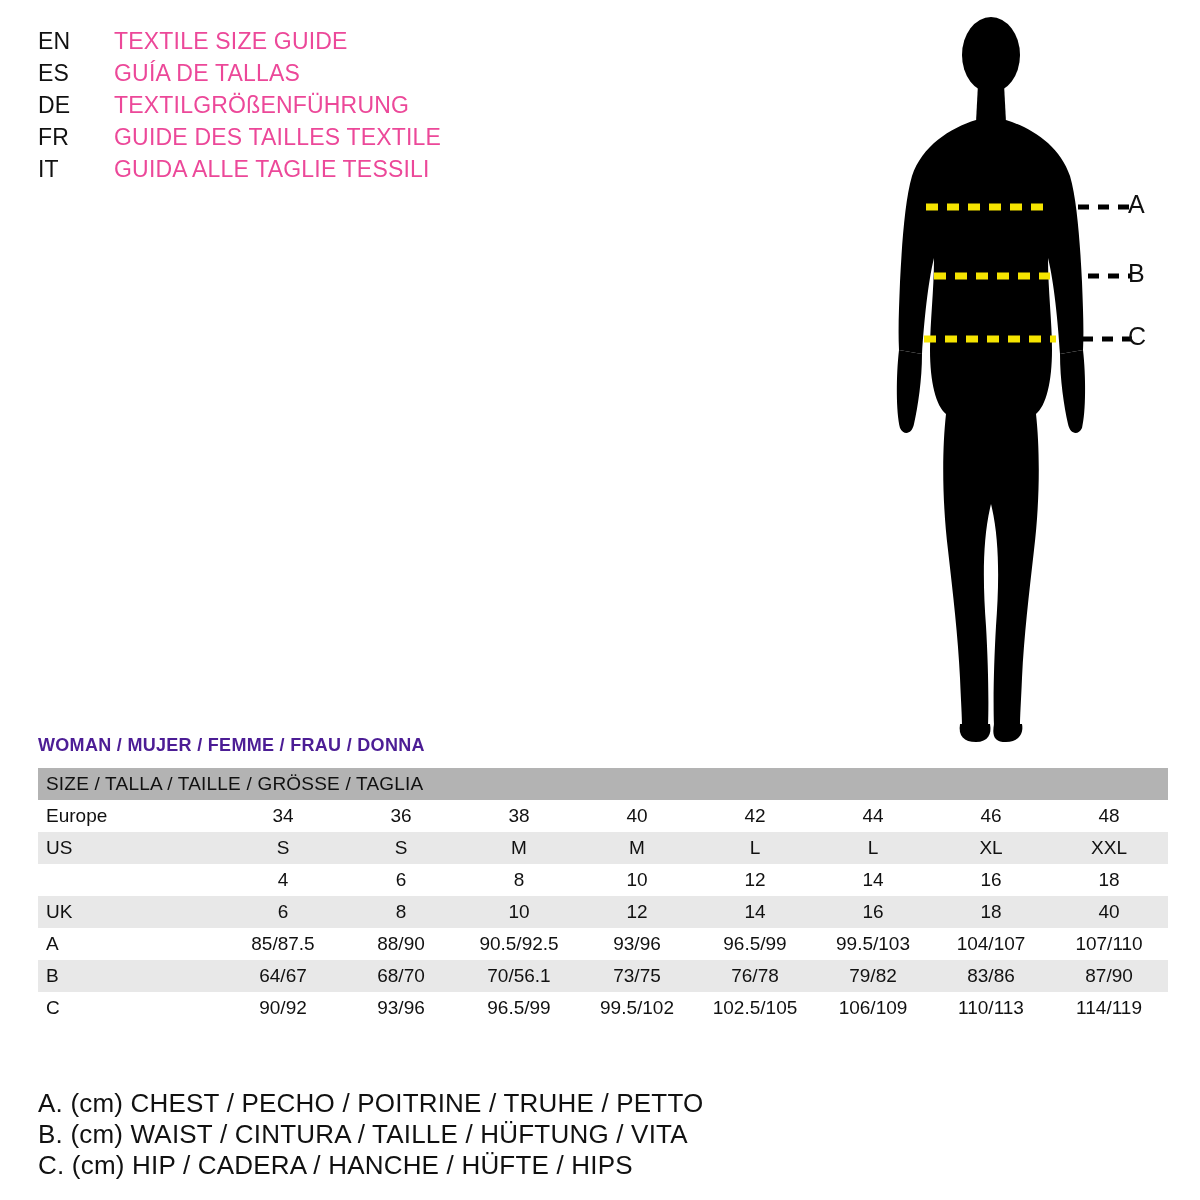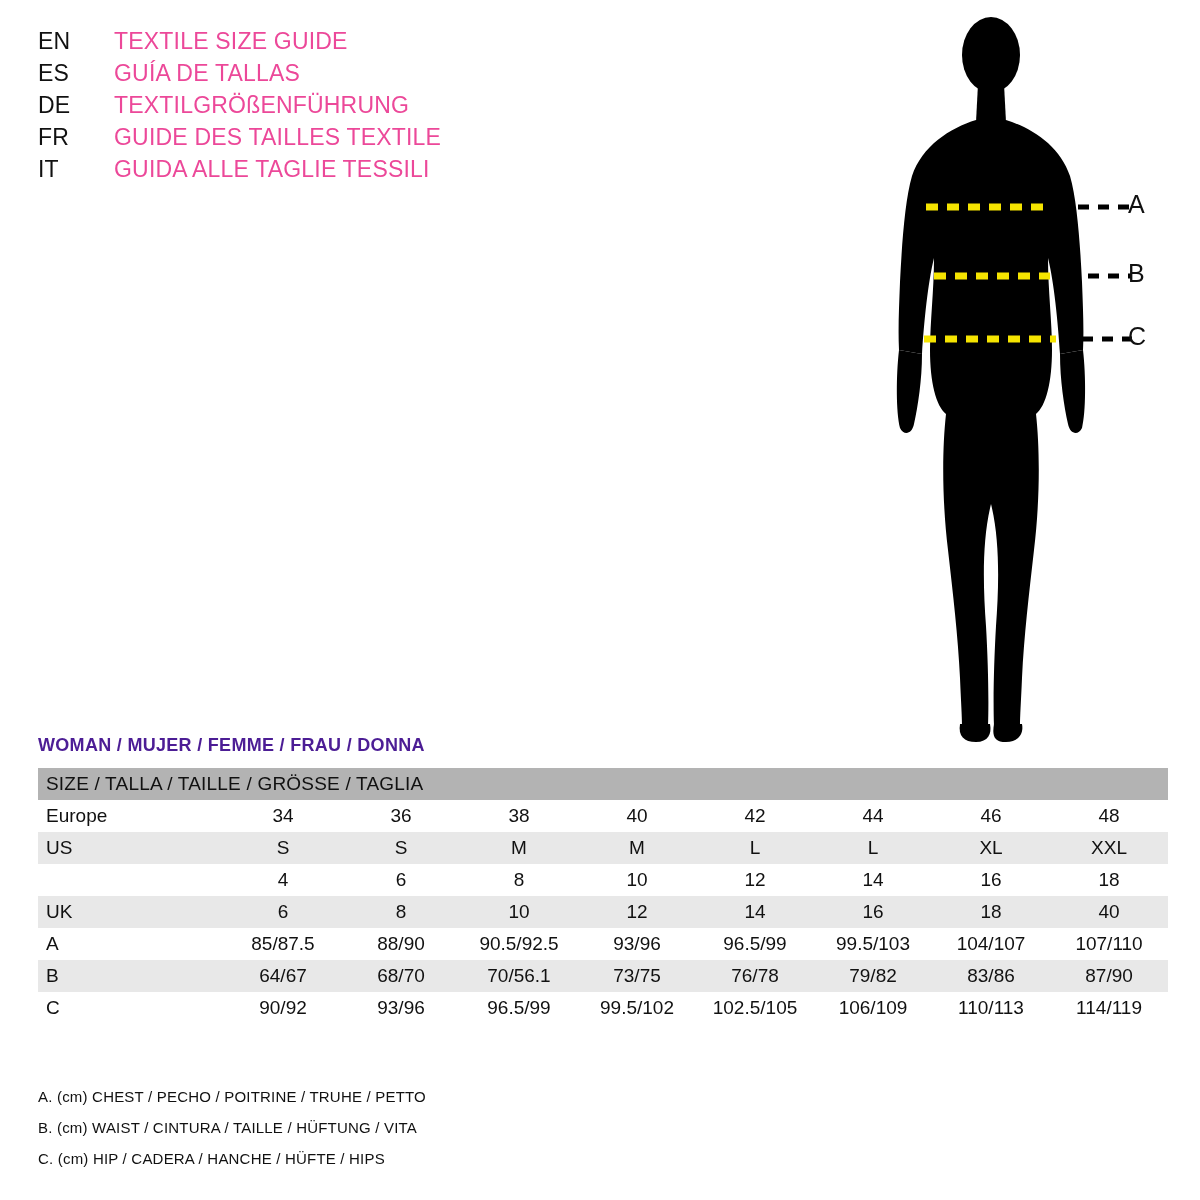--- a/index.html
+++ b/index.html
@@ -109,21 +109,21 @@
   tr.shade-white td { background: #ffffff; }
 
   
   .footnotes {
     position: absolute;
     top: 1088px;
     left: 38px;
     width: 800px;
   }
   .footnote {
-    font-size: 15px;
+    font-size: 26px;
     color: #111;
     height: 31px;
     letter-spacing: 0.2px;
   }
 </style>
 </head>
 <body>
 
 <div class="lang-block">
   <div class="lang-row">

